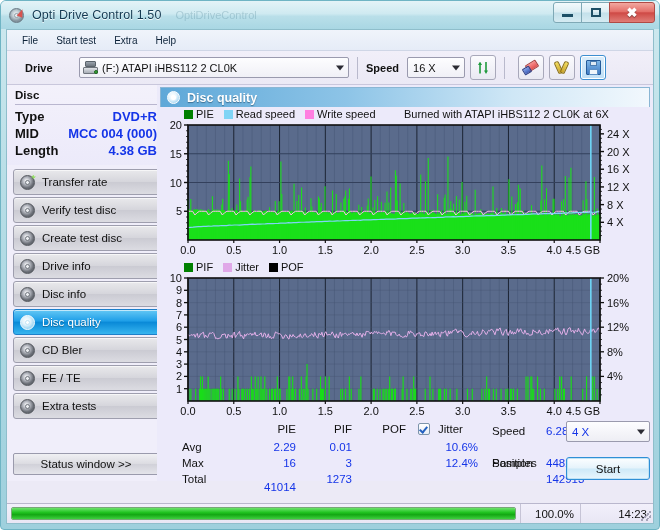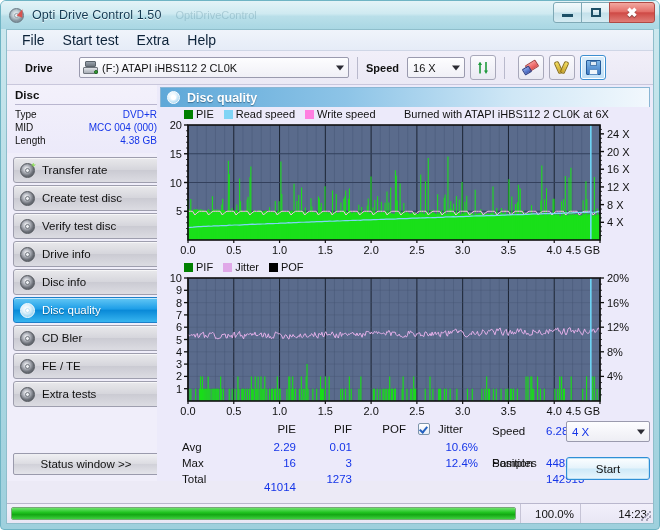--- a/index.html
+++ b/index.html
@@ -85,21 +85,21 @@
     background:#eceaf6;
     border:1px solid #8fbecb;
   }
   #menubar {
     height:21px;
     background: linear-gradient(180deg,#f0f4fb 0%, #e6ecf7 100%);
     display:flex; align-items:center; padding-left:6px;
     border-bottom:1px solid #cfd6e6;
   }
   .menu-item {
-    padding: 21px 9px; font-size:14px; color:#0d2339;
+    padding: 21px 9px; font-size:10px; color:#0d2339;
   }
 
   
   #toolbar {
     height:34px; display:flex; align-items:center;
     background: linear-gradient(180deg,#f1eff9 0%, #ebe9f5 100%);
     padding: 0 6px;
     border-bottom:1px solid #c9c7dc;
   }
   .tb-label { font-weight:bold; font-size:11px; color:#111; margin-right:8px; }
@@ -209,21 +209,21 @@
   #disc-panel {
     background: linear-gradient(180deg,#f3f1fb 0%, #eceafa 100%);
     padding: 3px 8px 6px 8px;
   }
   #disc-title {
     font-weight:bold; font-size:11.5px; color:#111; padding:1px 0 3px 0;
     border-bottom:1px solid #b9b6cf; margin-bottom:3px;
   }
   .disc-row {
     display:flex; justify-content:space-between; align-items:baseline;
-    font-size:10px; padding:1px 0;
+    font-size:13px; padding:1px 0;font-weight:bold;
   }
   .disc-row .k { color:#111; }
   .disc-row .v { color:#1535e8; }
 
   #nav-list { padding: 4px 4px 0 6px; }
   .nav-item {
     height:26px; margin-bottom:2px;
     display:flex; align-items:center;
     border:1px solid #9e9eae;
     border-radius:3px;
@@ -486,28 +486,28 @@
                 <i class="ctr"></i>
                 <i class="spark"></i>
               </span>
             <span>Transfer rate</span>
           </div>
           <div class="nav-item">
             <span class="nav-icon">
                 <i class="ring"></i>
                 <i class="ctr"></i>
               </span>
-            <span>Create test disc</span>
+            <span>Verify test disc</span>
           </div>
           <div class="nav-item">
             <span class="nav-icon">
                 <i class="ring"></i>
                 <i class="ctr"></i>
               </span>
-            <span>Verify test disc</span>
+            <span>Create test disc</span>
           </div>
           <div class="nav-item">
             <span class="nav-icon">
                 <i class="ring"></i>
                 <i class="ctr"></i>
               </span>
             <span>Drive info</span>
           </div>
           <div class="nav-item">
             <span class="nav-icon">

